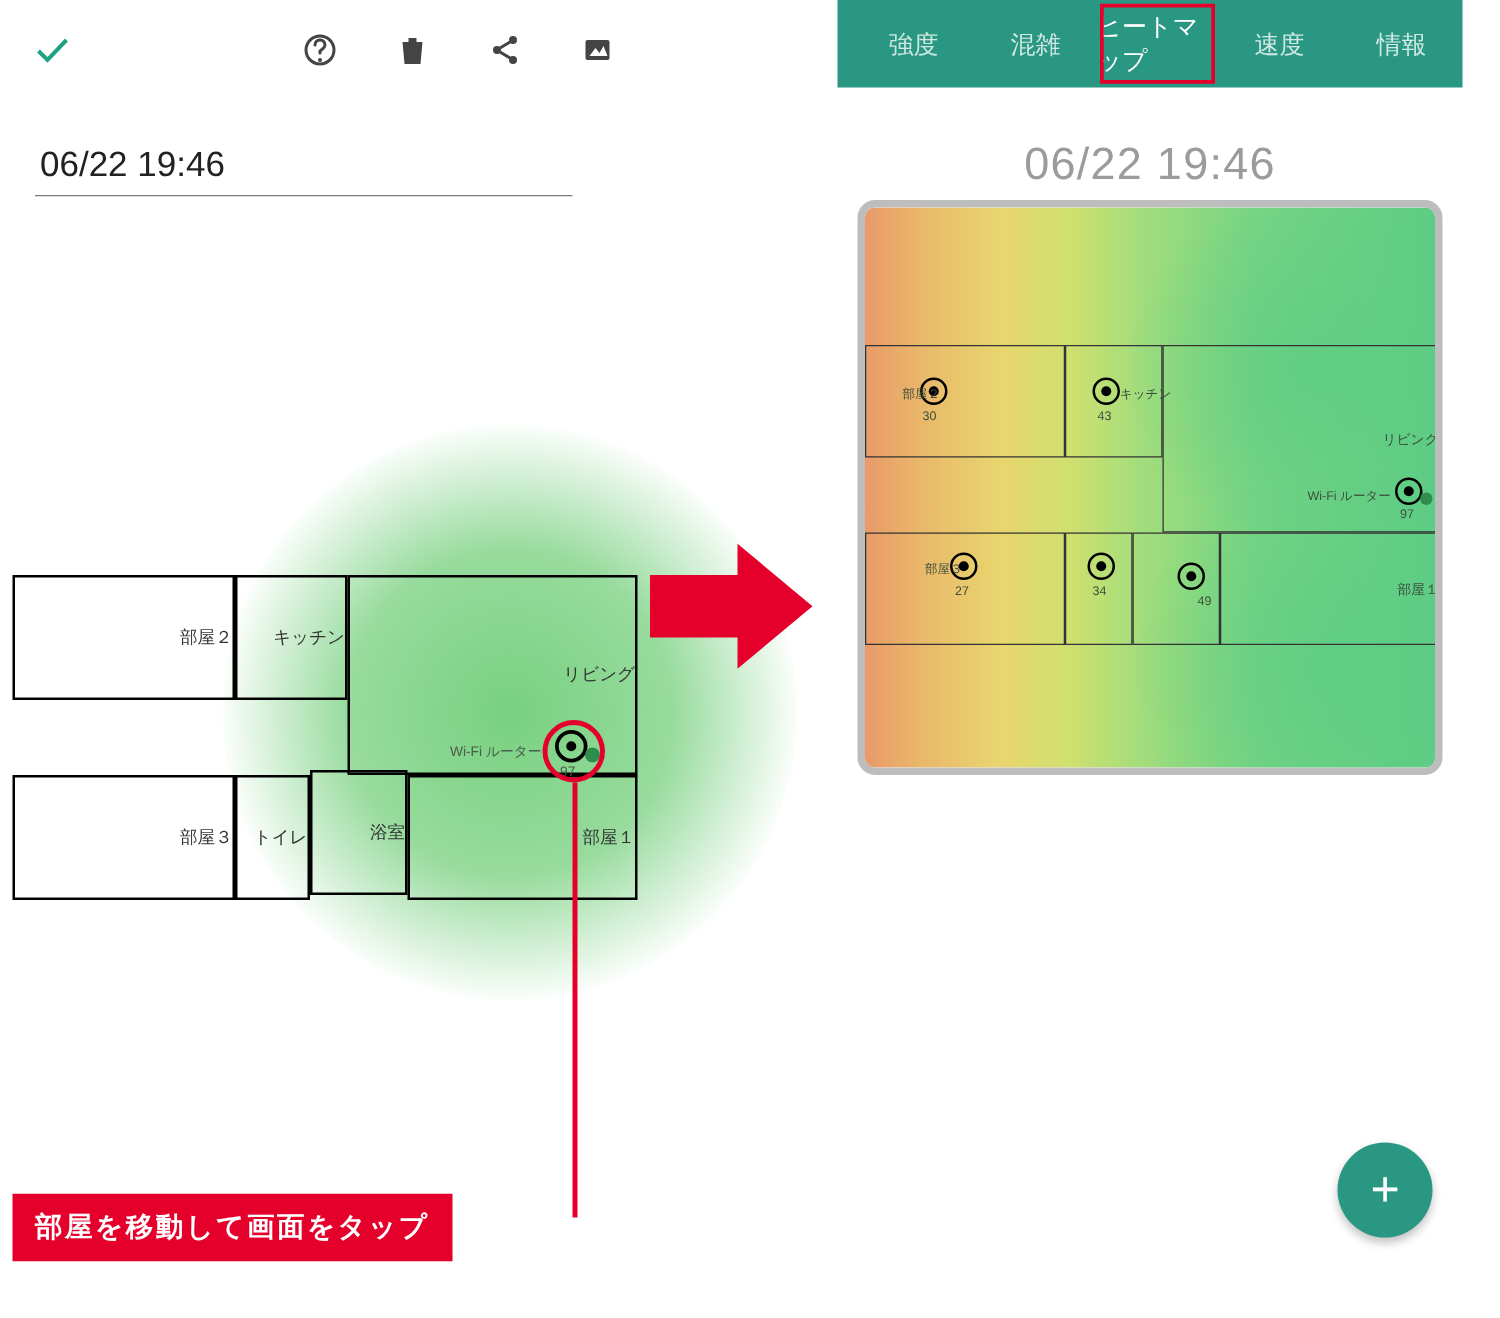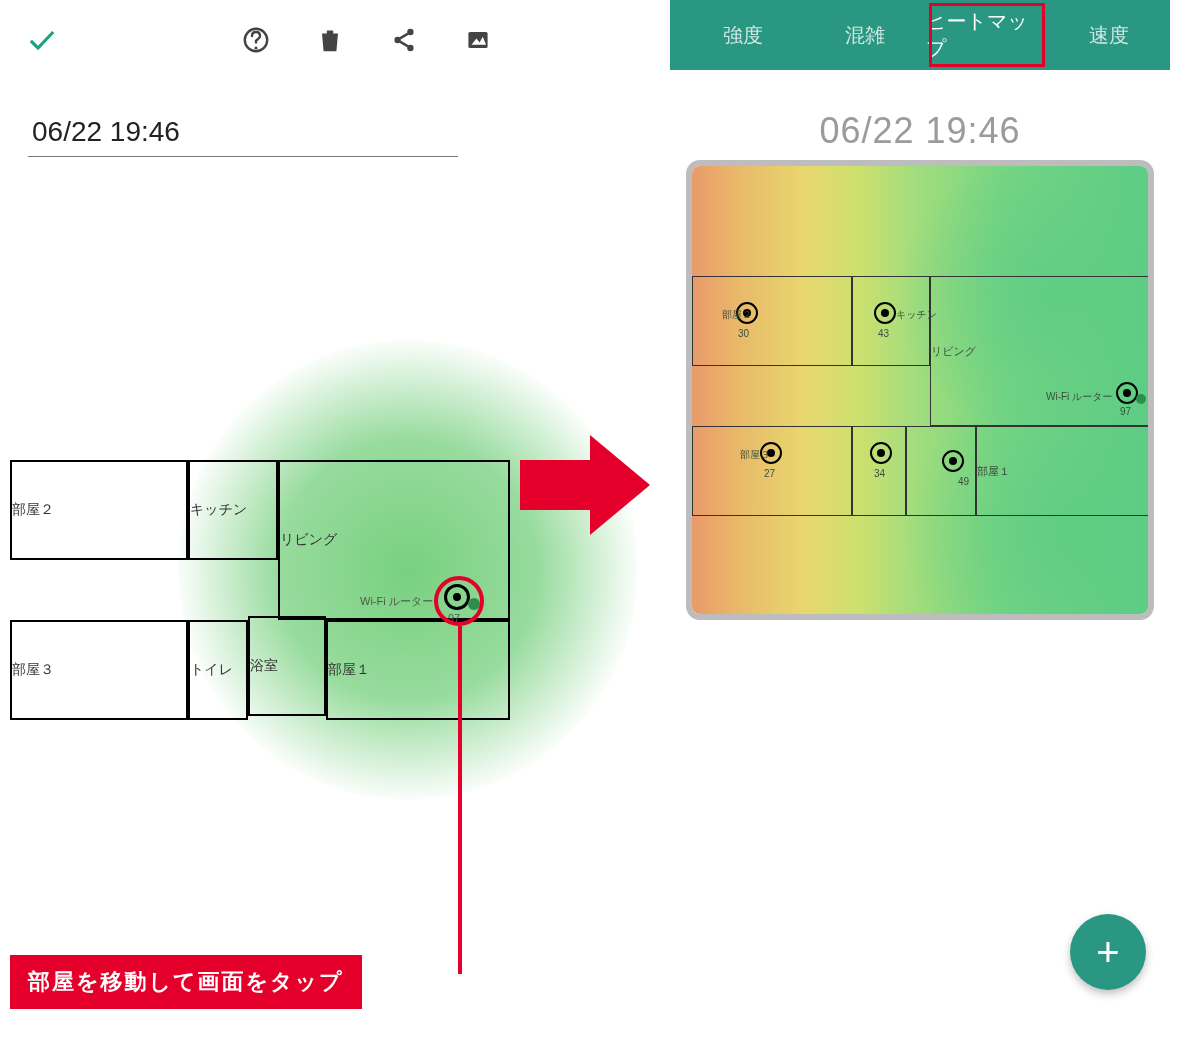--- a/index.html
+++ b/index.html
@@ -66,21 +66,21 @@
     background: radial-gradient(circle, rgba(96,200,105,0.85) 0%, rgba(96,200,105,0.65) 40%, rgba(96,200,105,0.0) 72%);
     pointer-events: none;
   }
   .room {
     position: absolute;
     border: 2px solid #000;
     font-size: 14px;
     color: #333;
     display: flex;
     align-items: center;
-    justify-content: flex-start;
+    justify-content: flex-end;
   }
   .room span { background: rgba(255,255,255,0); }
   .router-pin {
     position: absolute;
     width: 26px; height: 26px;
     border: 3px solid #000;
     border-radius: 50%;
     background: transparent;
     display: flex; align-items: center; justify-content: center;
   }
@@ -296,20 +296,23 @@
         </div>
       <div class="tab">
           <span>混雑</span>
         </div>
       <div class="tab active highlight">
           <span>ヒートマップ</span>
         </div>
       <div class="tab">
           <span>速度</span>
         </div>
+      <div class="tab">
+          <span>情報</span>
+        </div>
     </div>
 
     <div class="r-title">06/22 19:46</div>
 
     <div class="heat-box">
       <div class="heat-grad"></div>
       <div class="heat-mask1"></div>
       <div class="heat-mask2"></div>
 
       <div class="room" style="left:0;top:110px;width:160px;height:90px"></div>

